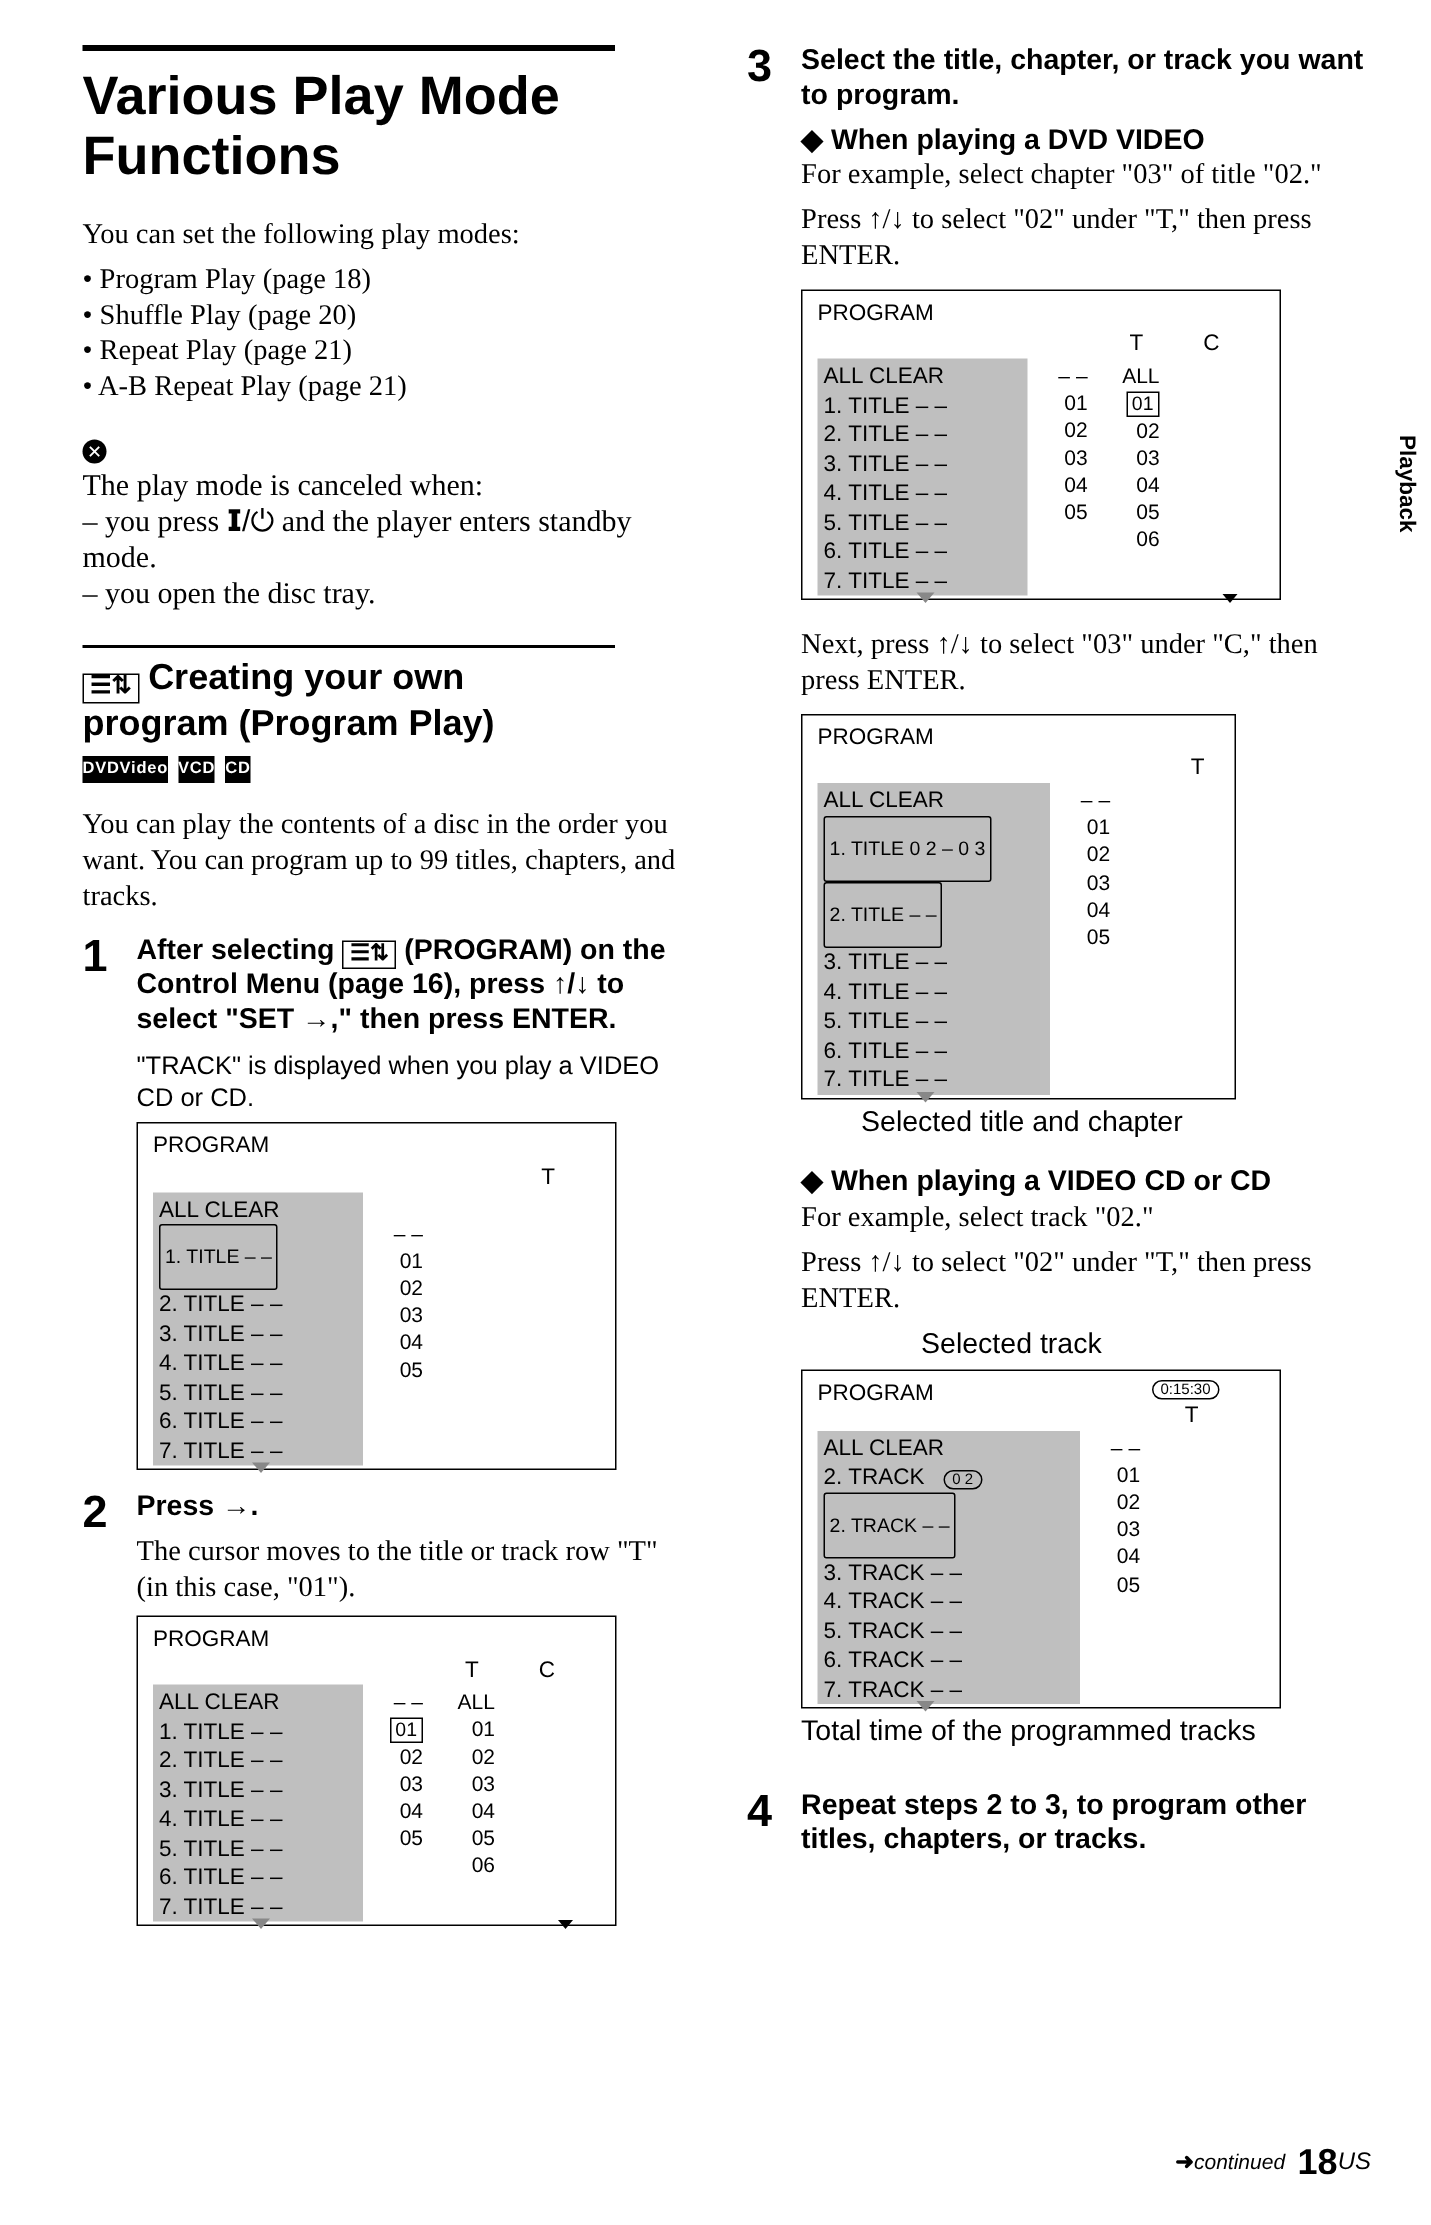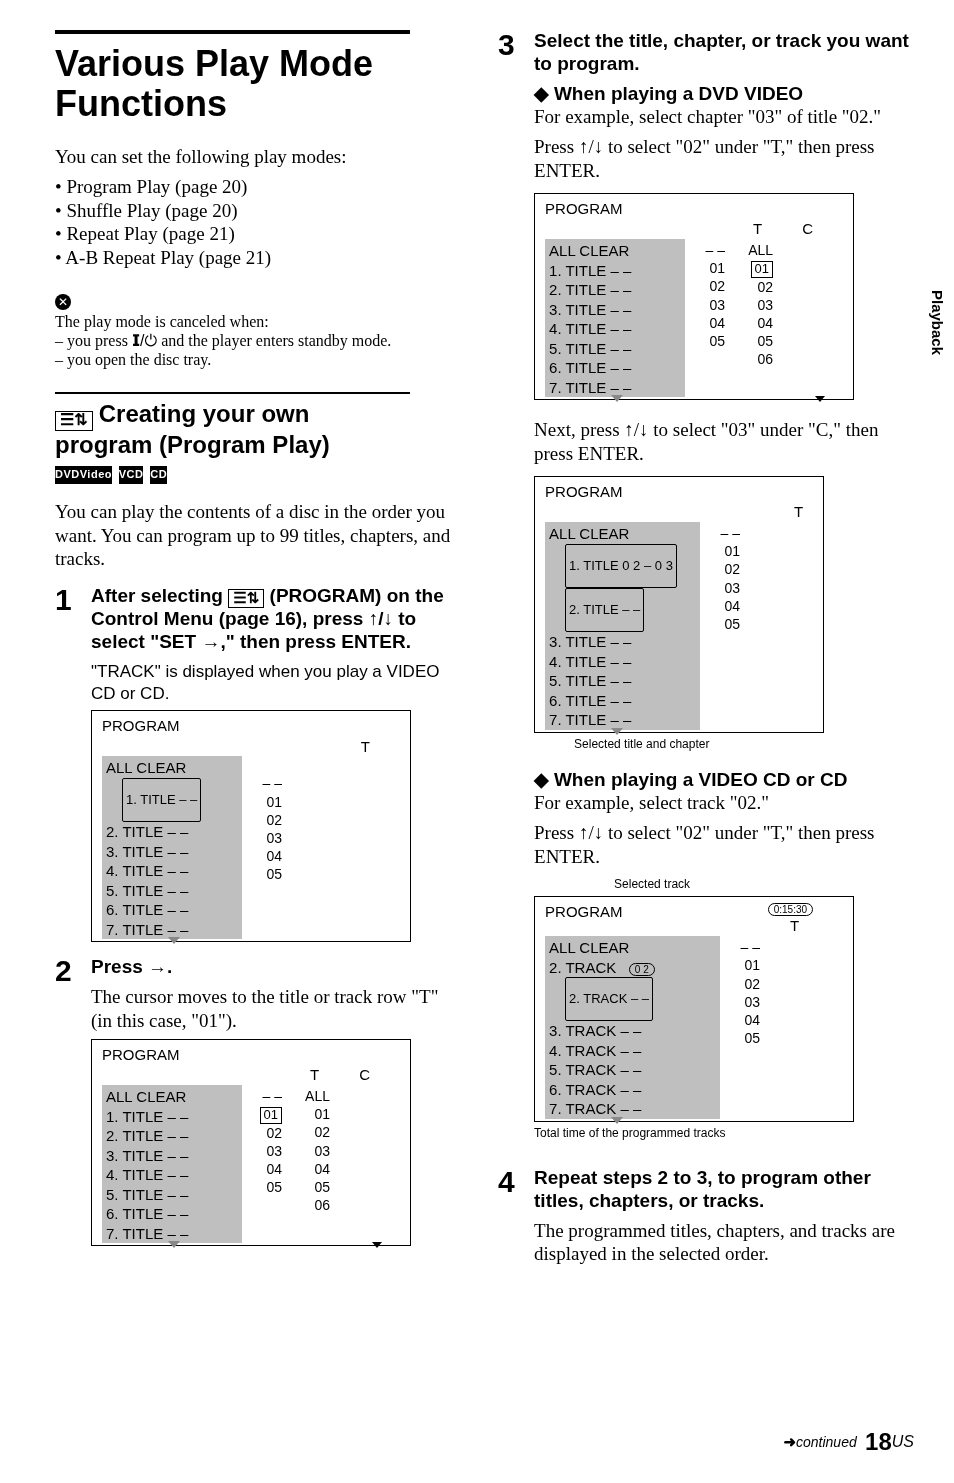--- a/index.html
+++ b/index.html
@@ -43,21 +43,21 @@
     width: 16px; height: 16px;
     border-radius: 50%;
     background: #000;
     color: #fff;
     font-size: 12px;
     text-align: center;
     line-height: 16px;
     font-family: Arial, sans-serif;
     margin-bottom: 2px;
   }
-  .note-text { font-size: 16px; line-height: 1.2; margin-bottom: 22px; }
+  .note-text { font-size: 20px; line-height: 1.2; margin-bottom: 22px; }
   .sub-rule { height: 2px; background: #000; margin: 4px 0 6px 0; width: 355px;}
   h2 {
     font-family: Arial, Helvetica, sans-serif;
     font-weight: 900;
     font-size: 24px;
     line-height: 1.15;
   }
   h2 .mode-icon-box {
     display: inline-block;
     vertical-align: -3px;
@@ -167,21 +167,21 @@
   .screen .down-arrow2 {
     position: absolute;
     right: 28px; bottom: -3px;
     width: 0; height: 0;
     border-left: 5px solid transparent;
     border-right: 5px solid transparent;
     border-top: 6px solid #000;
   }
   .caption {
     font-family: Arial, Helvetica, sans-serif;
-    font-size: 12px;
+    font-size: 19px;
     margin: 4px 0 16px 0;
   }
   .caption.center { text-align: center; width: 320px; }
   .box {
     display: inline-block;
     border: 1.3px solid #000;
     padding: 0 3px;
     font-size: 13px;
     line-height: 1.1;
   }
@@ -224,36 +224,35 @@
   .footer .arrow { font-weight: bold; }
   .power-icon { font-family: Arial, sans-serif; }
   .grey-col .hl {
     display:inline-block;
     border:1.3px solid #000;
     border-radius:2px;
     padding:14px 3px;
     background:#bfbfbf;
     font-size:13px;
     line-height:1.1;
-    margin-left:16px;
   }
 </style>
 </head>
 <body>
 
 <div class="side-tab">Playback</div>
 
 <div class="page">
 
   <div class="col">
     <div class="rule"></div>
     <h1>Various Play Mode Functions</h1>
     <p class="para">You can set the following play modes:</p>
     <ul class="bullets">
-      <li>Program Play (page 20)</li>
+      <li>Program Play (page 18)</li>
       <li>Shuffle Play (page 20)</li>
       <li>Repeat Play (page 21)</li>
       <li>A-B Repeat Play (page 21)</li>
     </ul>
 
     <span class="note-icon">✕</span>
     <div class="note-text">
       <span>The play mode is canceled when:</span>
       <ul class="dashes">
         <li>
@@ -471,21 +470,20 @@
           <div class="down-arrow"></div>
         </div>
         <div class="caption">Total time of the programmed tracks</div>
       </div>
     </div>
 
     <div class="step">
       <div class="step-num">4</div>
       <div class="step-body">
         <div class="step-head">Repeat steps 2 to 3, to program other titles, chapters, or tracks.</div>
-        <p class="para">The programmed titles, chapters, and tracks are displayed in the selected order.</p>
       </div>
     </div>
   </div>
 </div>
 
 <div class="footer">
   <span class="arrow">➜</span><span class="cont">continued</span>
   &nbsp;<span class="pg">18</span><span style="font-style:italic;font-size:16px">US</span>
 </div>
 

